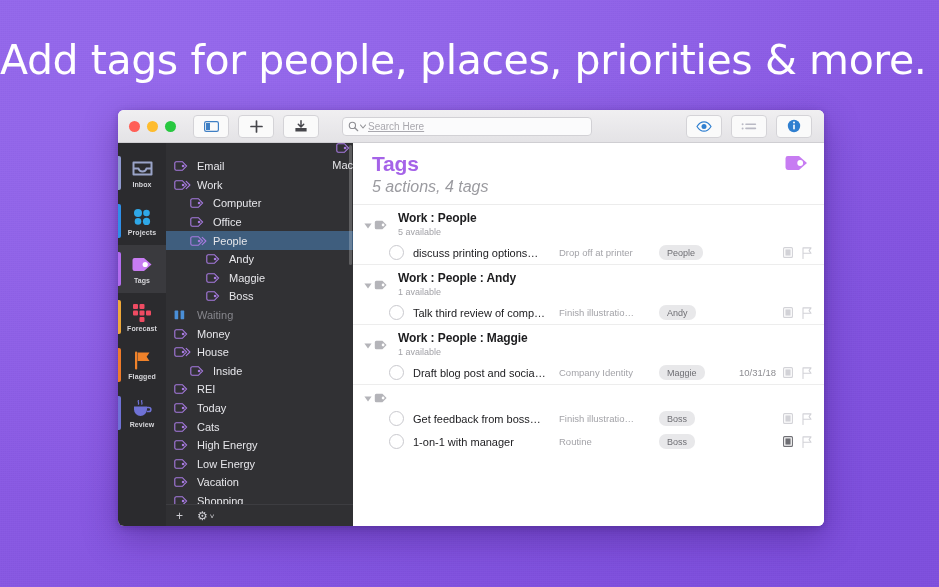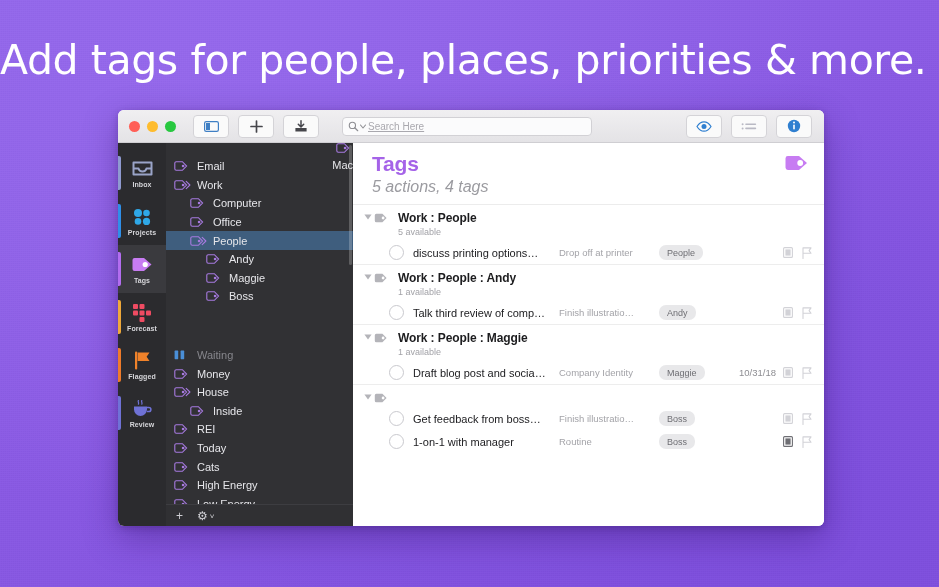--- a/index.html
+++ b/index.html
@@ -183,21 +183,21 @@
     align-items: center;
     gap: 6px;
     padding-left: 8px;
     color: #e6e6ea;
     font-size: 11px;
     box-sizing: border-box;
   }
   .side-row.sel {
     background: #3f5e7e;
   }
-  .side-row.dim { color: #86868c; margin-top: 40px; }
+  .side-row.dim { color: #86868c; }
   .side-row .tico { width: 17px; display: flex; align-items: center; flex: 0 0 auto; }
   .indent1 { padding-left: 24px; }
   .indent2 { padding-left: 40px; }
 
   .side-scrollbar {
     position: absolute;
     right: 1px;
     top: 2px;
     width: 3px;
     height: 120px;
@@ -251,21 +251,21 @@
   .c-head-badge {
     position: absolute;
     right: 15px;
     top: 12px;
   }
 
   .c-scroll { flex: 1; overflow: hidden; }
 
   .group-head {
     display: flex;
-    align-items: flex-start;
+    align-items: center;
     padding: 6px 0 4px 8px;
     border-top: 1px solid #ededed;
   }
   .group-head:first-child { border-top: none; }
   .disclosure {
     width: 13px;
     padding-top: 3px;
     display: flex;
     justify-content: center;
     flex: 0 0 auto;

